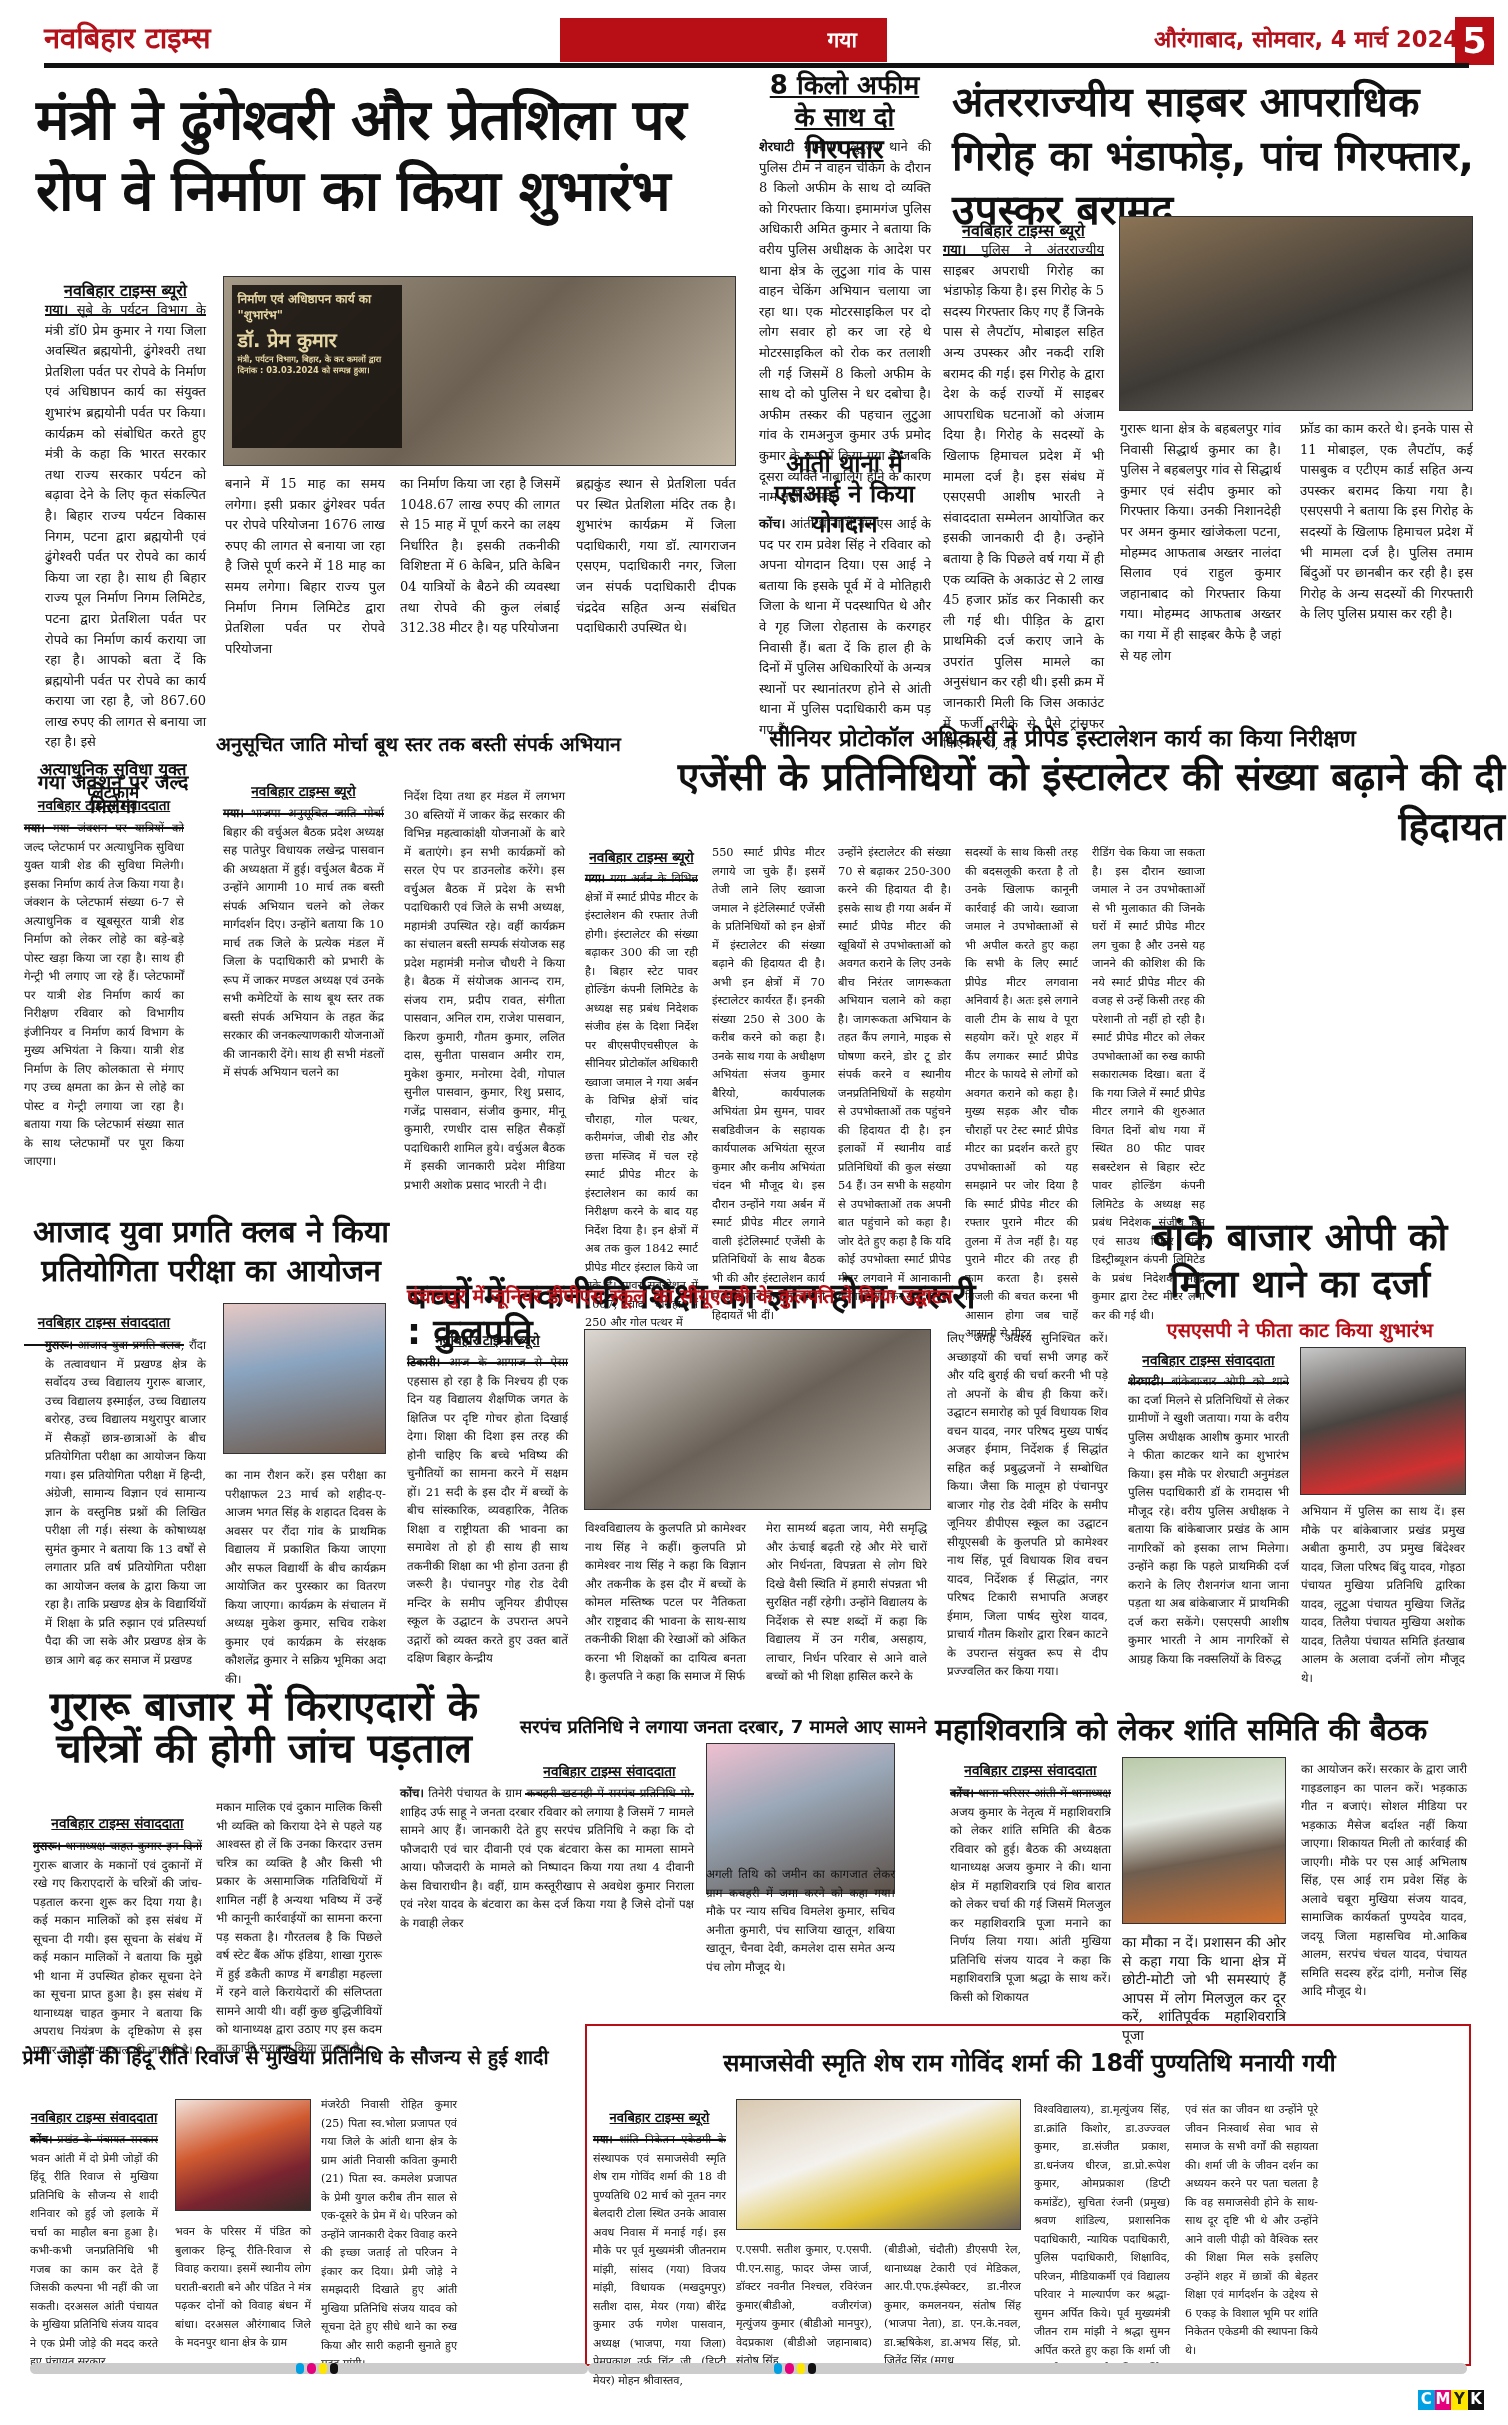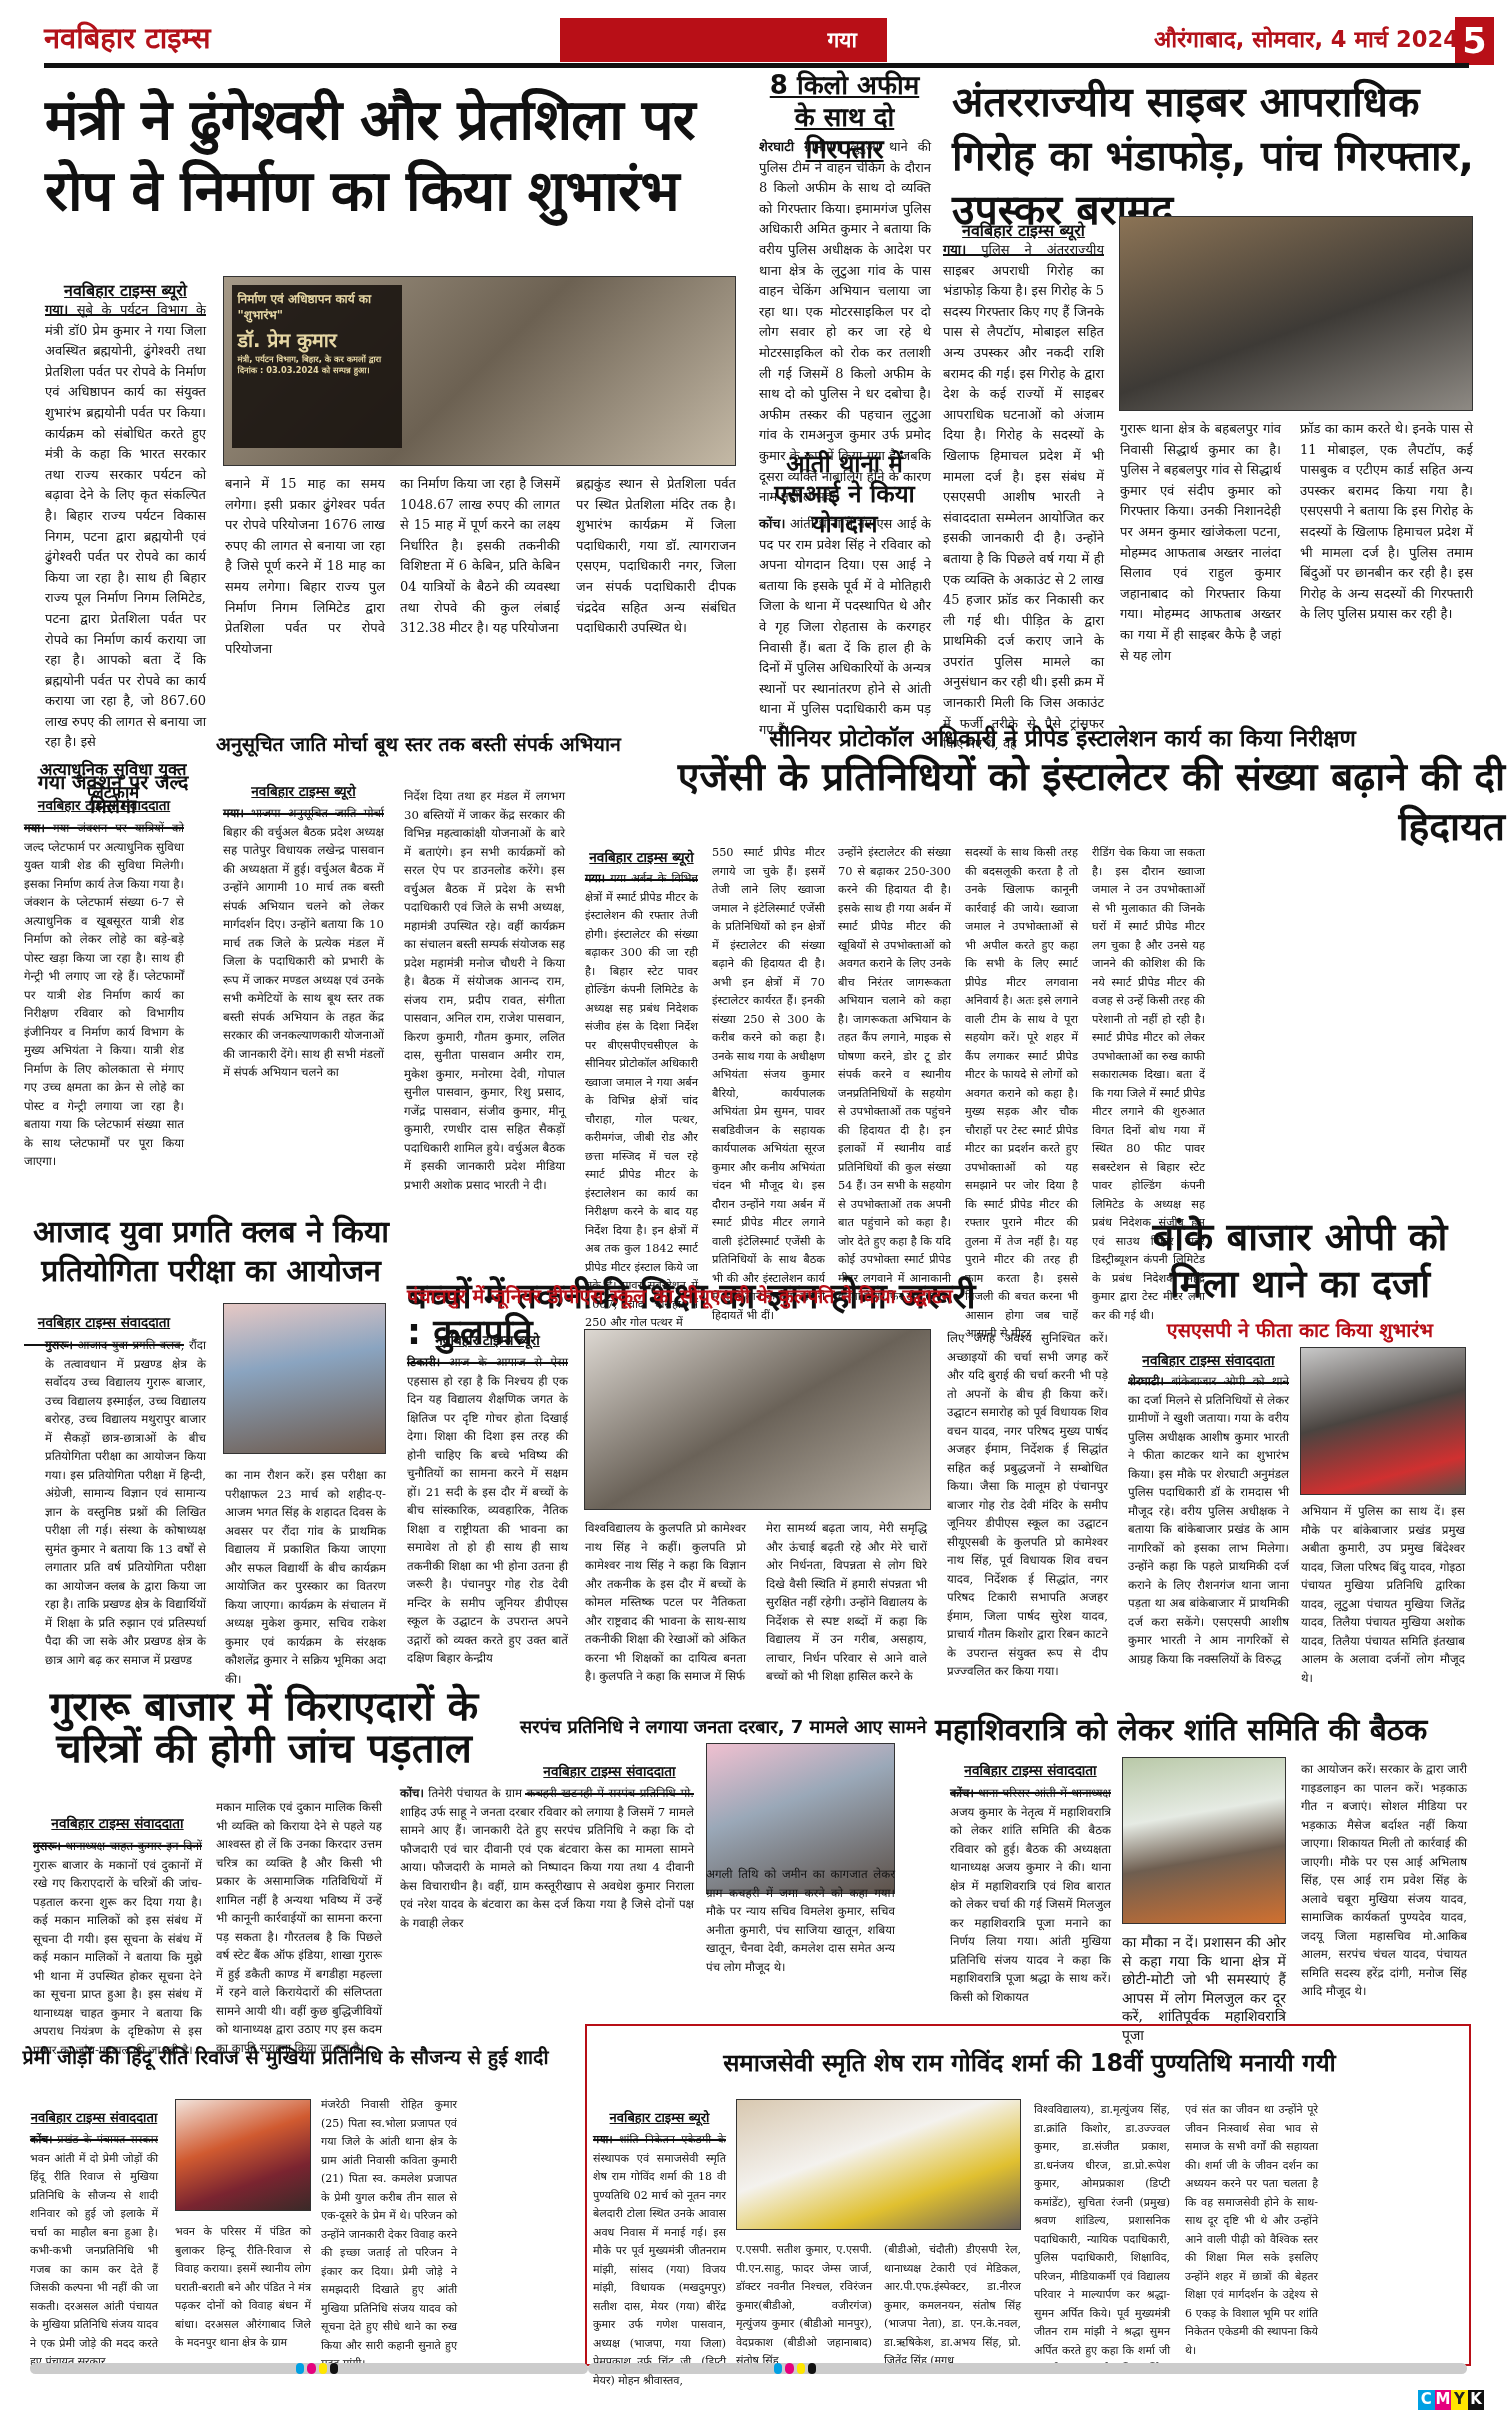--- a/index.html
+++ b/index.html
@@ -38,21 +38,21 @@
 </style>
 </head>
 <body>
 
 <div class="abs mast">नवबिहार टाइम्स</div>
 <div class="abs section-box">गया</div>
 <div class="abs dateline">औरंगाबाद, सोमवार, 4 मार्च 2024</div>
 <div class="abs pageno">5</div>
 <div class="abs rule"></div>
 
-<h1 class="abs hl-xl" style="left:45px;top:84px;width:694px;">मंत्री ने ढुंगेश्वरी और प्रेतशिला पर रोप वे निर्माण का किया शुभारंभ</h1>
+<h1 class="abs hl-xl" style="left:36px;top:84px;width:694px;">मंत्री ने ढुंगेश्वरी और प्रेतशिला पर रोप वे निर्माण का किया शुभारंभ</h1>
 <div class="abs byline" style="left:45px;top:279px;width:161px;">नवबिहार टाइम्स ब्यूरो</div>
 <div class="abs body" style="left:45px;top:300px;width:161px;"><b>गया।</b> <span>सूबे के पर्यटन विभाग के मंत्री डॉ0 प्रेम कुमार ने गया जिला अवस्थित ब्रह्मयोनी, ढुंगेश्वरी तथा प्रेतशिला पर्वत पर रोपवे के निर्माण एवं अधिष्ठापन कार्य का संयुक्त शुभारंभ ब्रह्मयोनी पर्वत पर किया। कार्यक्रम को संबोधित करते हुए मंत्री के कहा कि भारत सरकार तथा राज्य सरकार पर्यटन को बढ़ावा देने के लिए कृत संकल्पित है। बिहार राज्य पर्यटन विकास निगम, पटना द्वारा ब्रह्मयोनी एवं ढुंगेश्वरी पर्वत पर रोपवे का कार्य किया जा रहा है। साथ ही बिहार राज्य पूल निर्माण निगम लिमिटेड, पटना द्वारा प्रेतशिला पर्वत पर रोपवे का निर्माण कार्य कराया जा रहा है। आपको बता दें कि ब्रह्मयोनी पर्वत पर रोपवे का कार्य कराया जा रहा है, जो 867.60 लाख रुपए की लागत से बनाया जा रहा है। इसे</span></div>
 <div class="abs photo" style="left:223px;top:276px;width:513px;height:190px;">
   <div class="cap" style="width:158px;background:rgba(25,20,15,.9);padding:6px;height:151px;">
     <div>निर्माण एवं अधिष्ठापन कार्य का "शुभारंभ"</div>
     <div style="font-size:19.6px;line-height:26px;margin-top:4.5px;">डॉ. प्रेम कुमार</div>
     <div style="font-size:8.3px;line-height:11.3px;">मंत्री, पर्यटन विभाग, बिहार, के कर कमलों द्वारा</div>
     <div style="font-size:8.3px;line-height:11.3px;">दिनांक : 03.03.2024 को सम्पन्न हुआ।</div>
   </div>
 </div>

